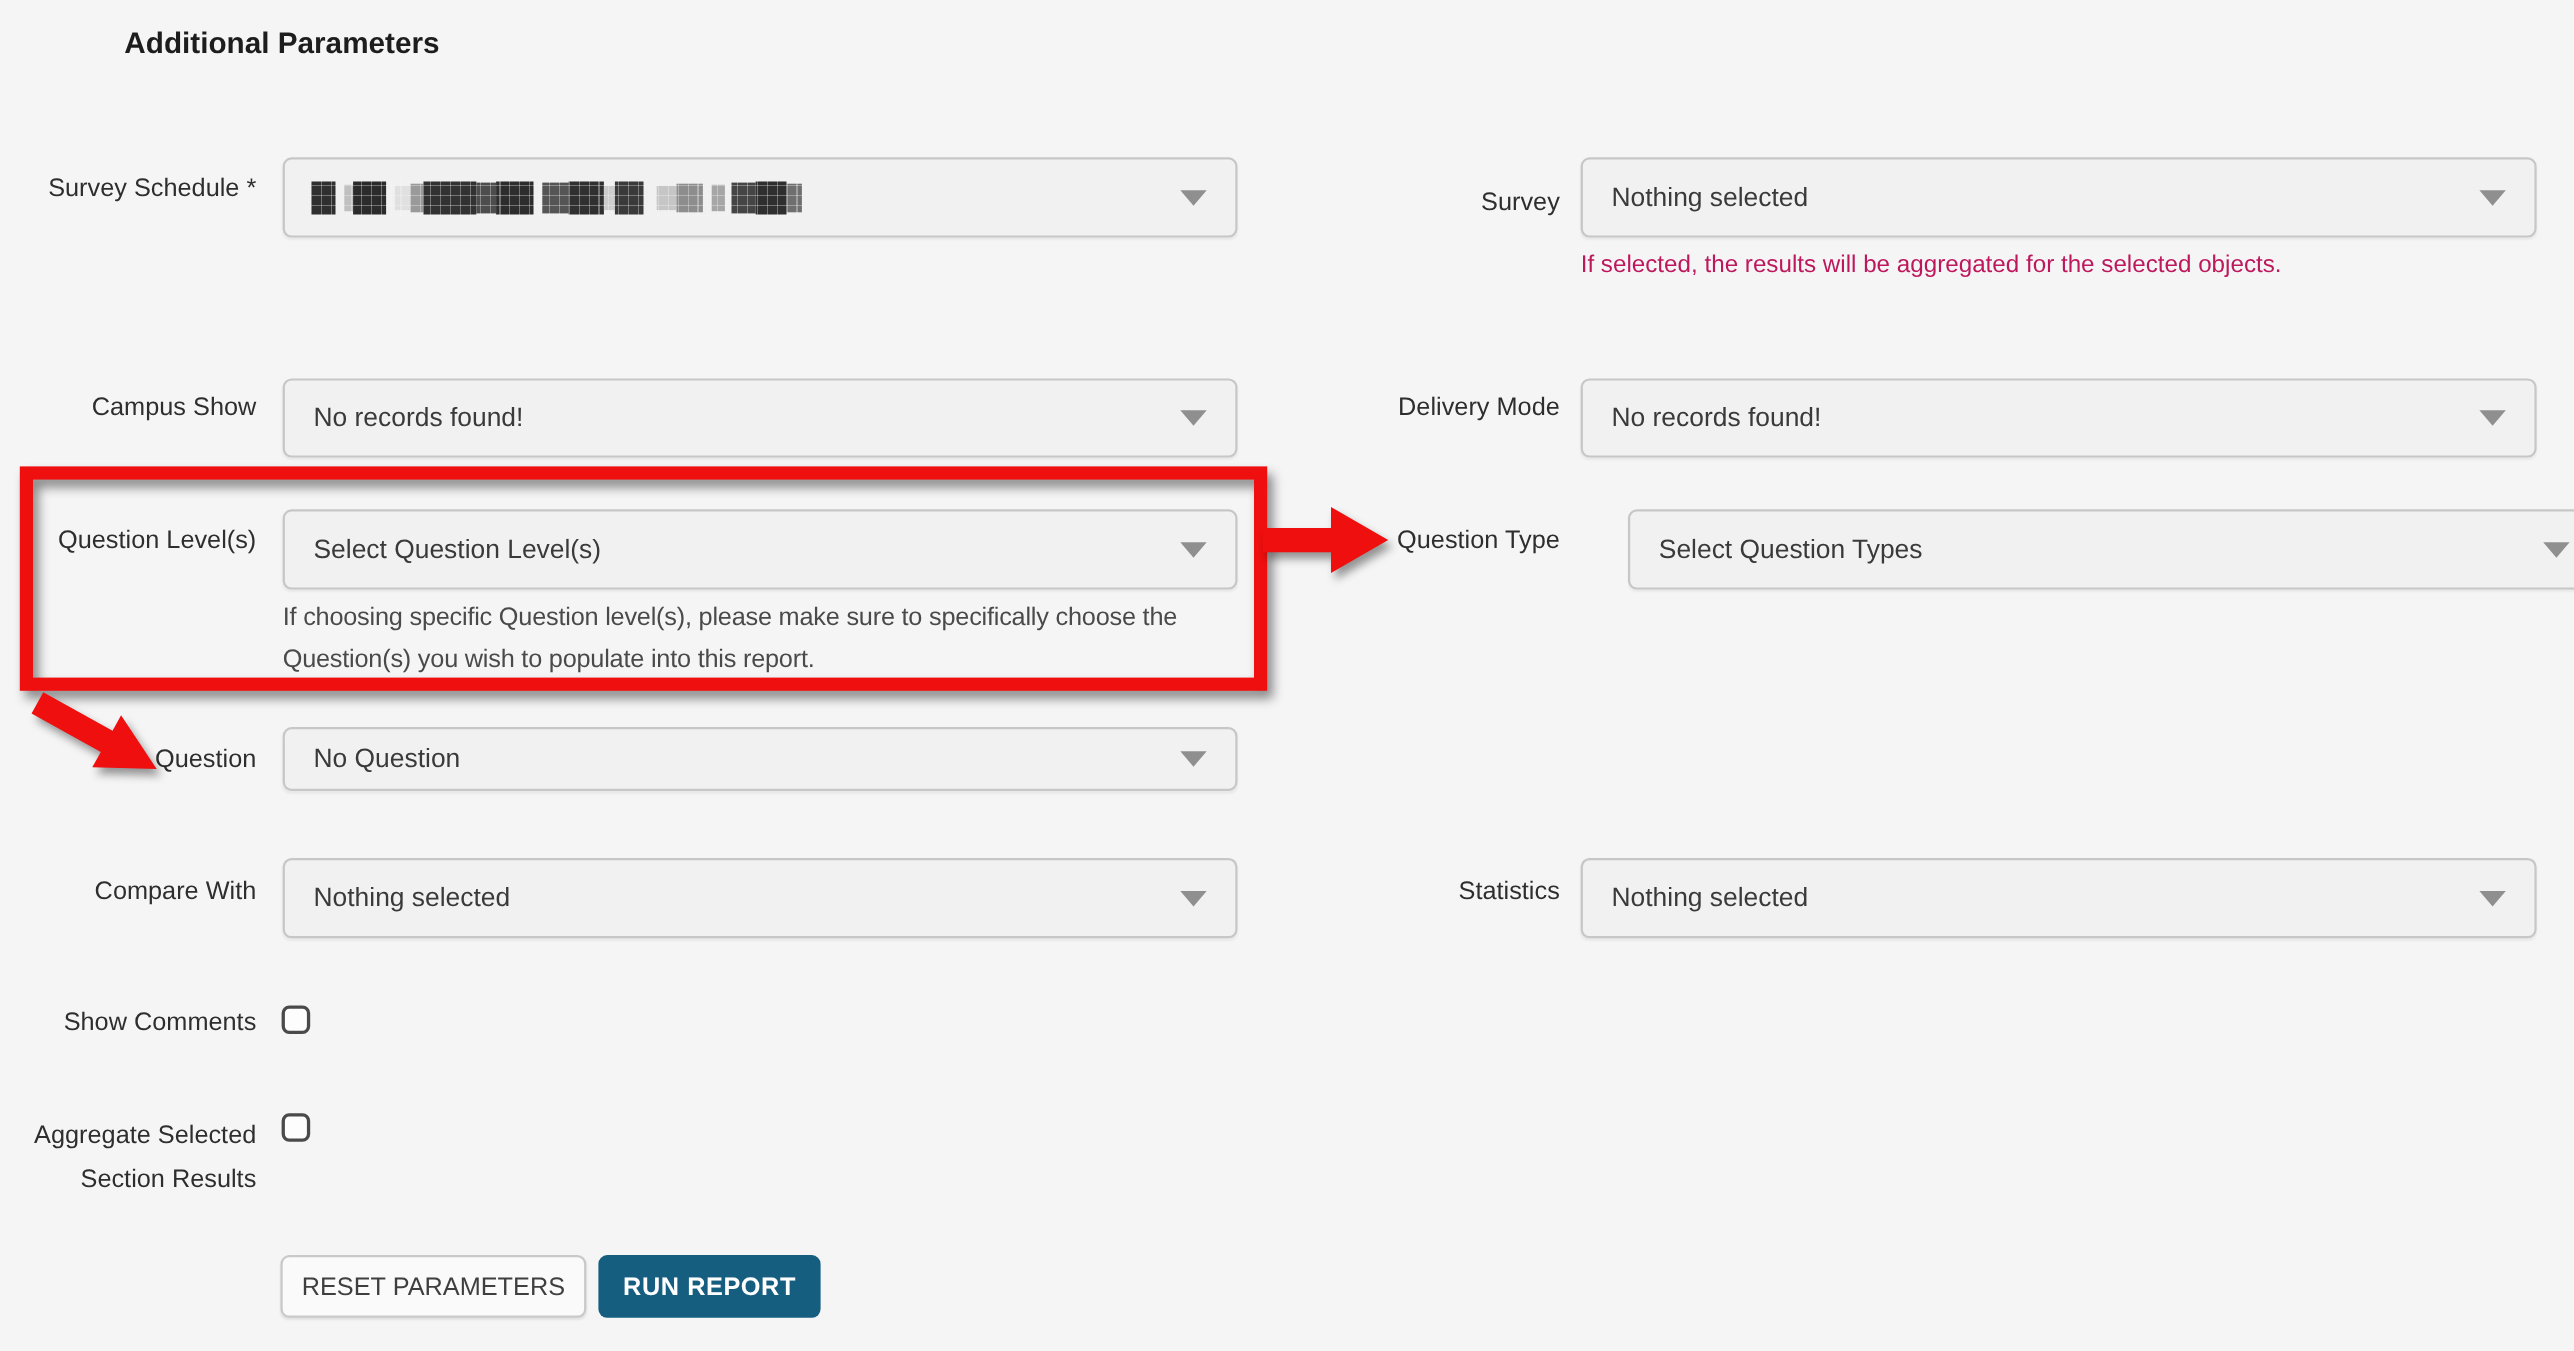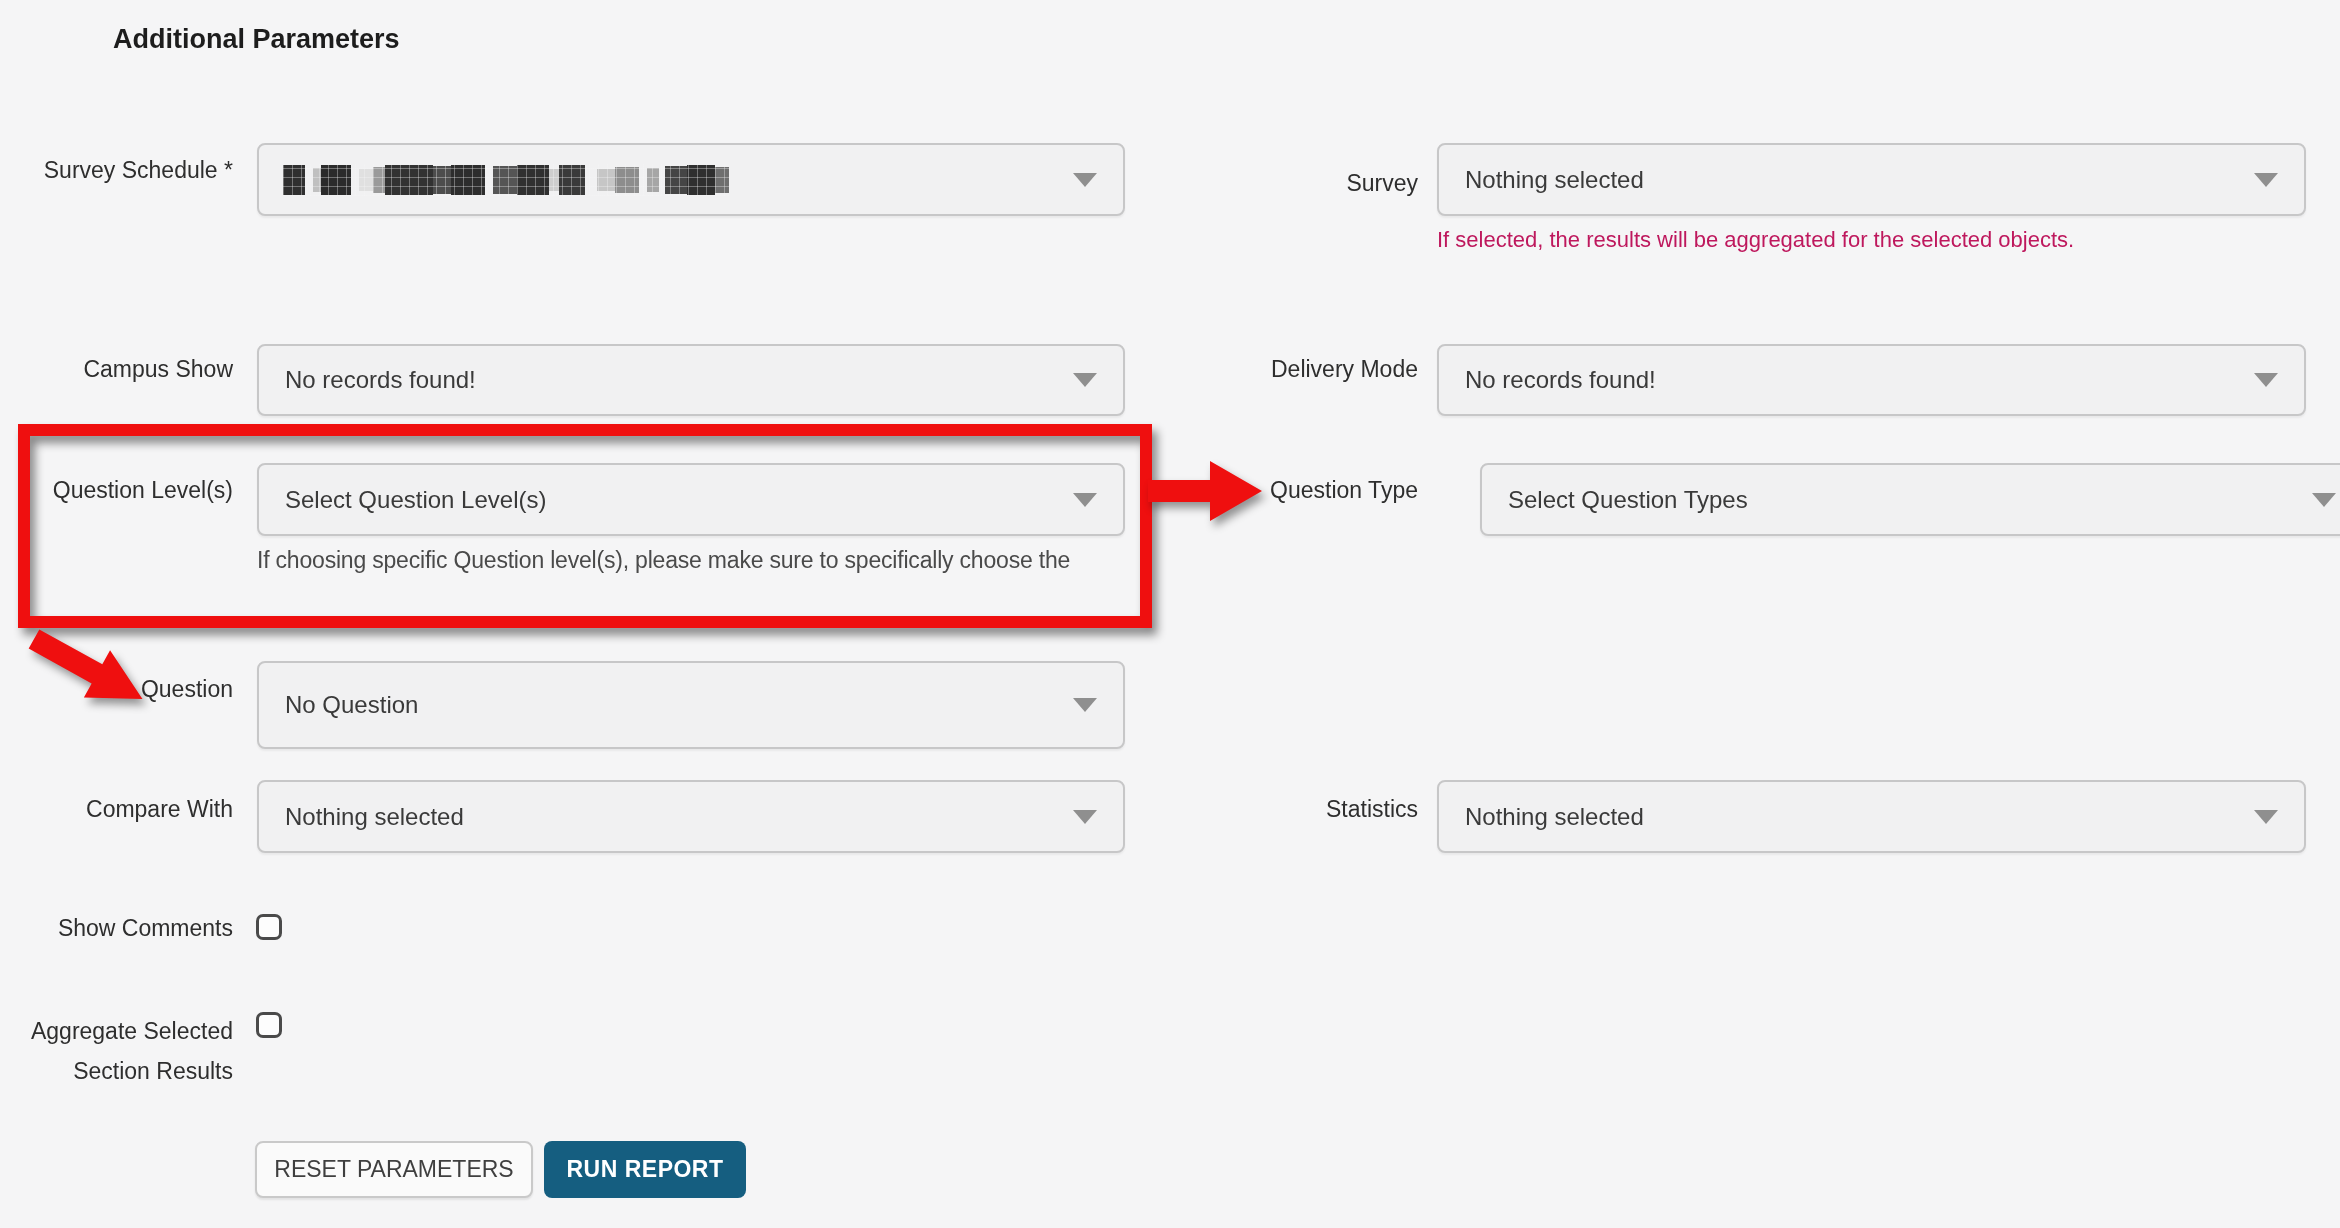--- a/index.html
+++ b/index.html
@@ -92,29 +92,30 @@
     <span class="val">No records found!</span>
     <span class="caret"></span>
   </div>
 
   <div class="lbl" style="right:2107px;top:477px;">Question Level(s)</div>
   <div class="sel" style="left:257px;top:463px;width:868px;height:73px;">
     <span class="val">Select Question Level(s)</span>
     <span class="caret"></span>
   </div>
   <div class="helper2" style="left:257px;top:547px;">If choosing specific Question level(s), please make sure to specifically choose the</div>
+  <div class="helper2" style="left:257px;top:585px;">Question(s) you wish to populate into this report.</div>
 
   <div class="lbl" style="right:922px;top:477px;">Question Type</div>
   <div class="sel" style="left:1480px;top:463px;width:884px;height:73px;">
     <span class="val">Select Question Types</span>
     <span class="caret"></span>
   </div>
 
   <div class="lbl" style="right:2107px;top:676px;">Question</div>
-  <div class="sel" style="left:257px;top:661px;width:868px;height:88px;text-align:center;">
+  <div class="sel" style="left:257px;top:661px;width:868px;height:58px;text-align:center;">
     <span class="val">No Question</span>
     <span class="caret"></span>
   </div>
 
   <div class="lbl" style="right:2107px;top:796px;margin-left:32px;">Compare With</div>
   <div class="sel" style="left:257px;top:780px;width:868px;height:73px;">
     <span class="val">Nothing selected</span>
     <span class="caret"></span>
   </div>
 

